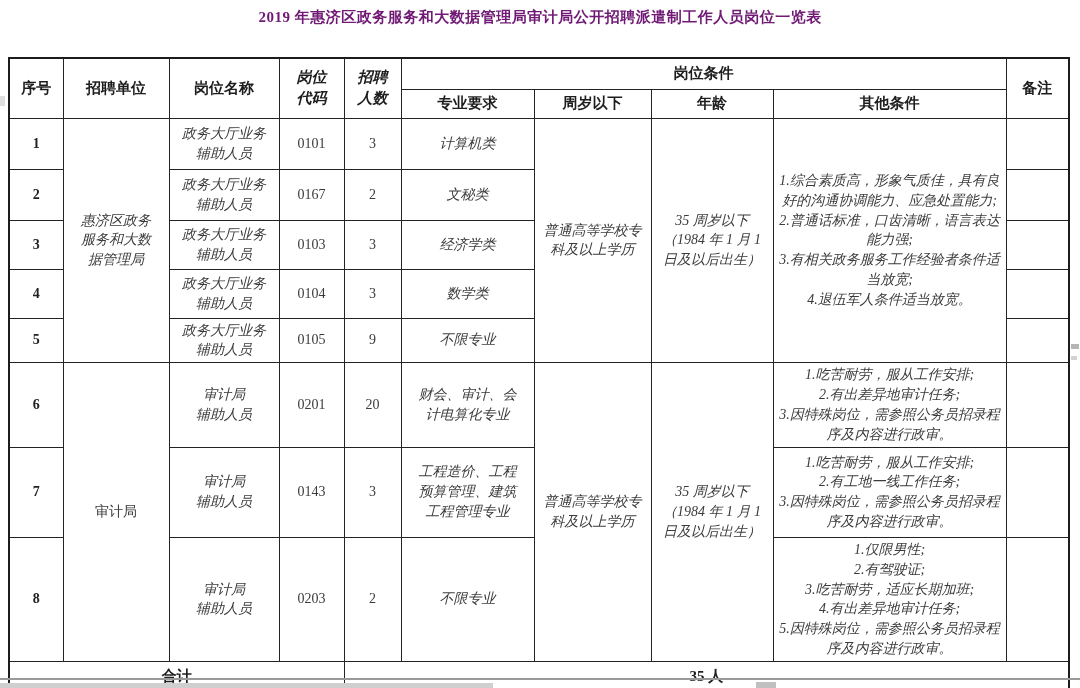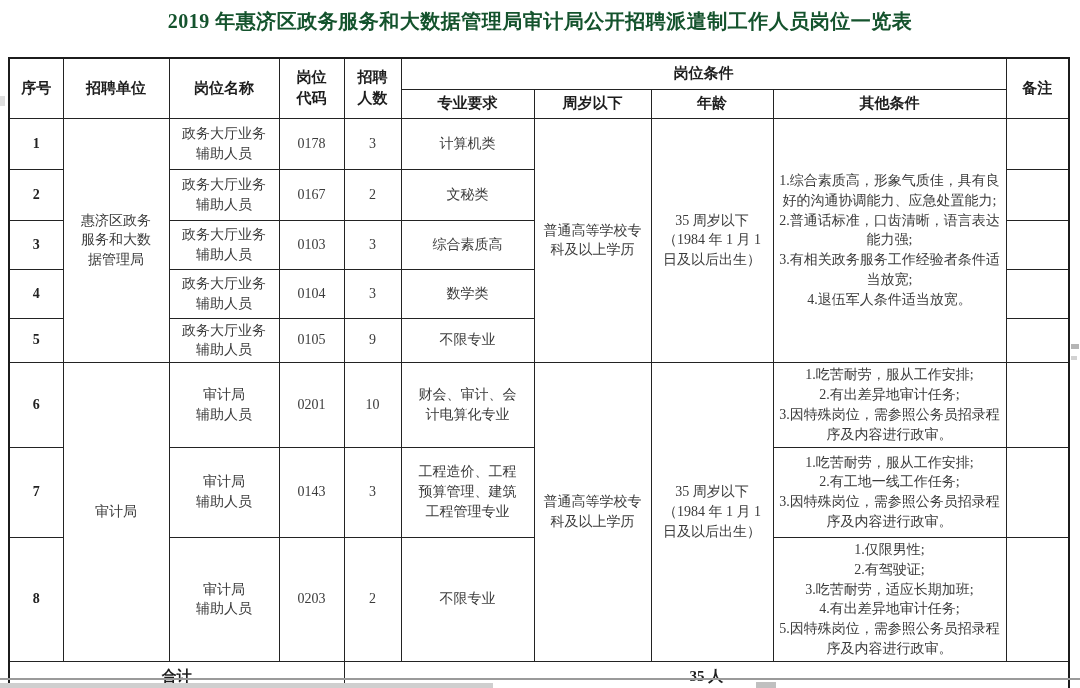--- a/index.html
+++ b/index.html
@@ -8,23 +8,23 @@
     width: 1080px; height: 688px;
     position: relative;
     font-family: "Liberation Serif", "DejaVu Serif", serif;
     color: #3b3b3b;
     overflow: hidden;
   }
   .page-title {
     position: absolute;
     top: 8px; left: 0; width: 1080px;
     text-align: center;
-    font-size: 20px;
+    font-size: 15px;
     font-weight: bold;
-    color: #14532d;
+    color: #701a75;
     letter-spacing: 0.5px;
   }
   table.positions {
     position: absolute;
     top: 57px; left: 8px;
     width: 1060px;
     border-collapse: collapse;
     table-layout: fixed;
   }
   table.positions td, table.positions th {
@@ -35,21 +35,21 @@
     line-height: 1.42;
     padding: 2px 4px;
     overflow: hidden;
   }
   table.positions { border: 2px solid #1c1c1c; }
   table.positions th {
     font-size: 15px;
     font-weight: bold;
     color: #1d1d1d;
   }
-  .pre { white-space: pre-line; }
+  .pre { white-space: pre-line; font-style: italic; }
   td.left-text {
     text-align: left;
     padding: 3px 6px 3px 9px;
     line-height: 1.48;
   }
   td.num { font-weight: bold; color: #222; }
   tr.sum-row td { font-weight: bold; font-size: 15px; color: #1d1d1d; }
   
   .artifact { position: absolute; background: #c3c3c3; }
   .bottom-line { position: absolute; left: 0; top: 678px; width: 1080px; height: 2px; background: #9a9a9a; }
@@ -97,21 +97,21 @@
     <th>其他条件</th>
   </tr>
 
   <tr style="height:51px">
     <td class="num">1</td>
     <td rowspan="5" class="pre">惠济区政务
 服务和大数
 据管理局</td>
     <td class="pre">政务大厅业务
 辅助人员</td>
-    <td>0178</td>
+    <td>0101</td>
     <td>3</td>
     <td class="pre">计算机类</td>
     <td rowspan="5" class="pre">普通高等学校专
 科及以上学历</td>
     <td rowspan="5" class="pre">35 周岁以下
 （1984 年 1 月 1
 日及以后出生）</td>
     <td rowspan="5" class="pre left-text">1.综合素质高，形象气质佳，具有良好的沟通协调能力、应急处置能力;
 2.普通话标准，口齿清晰，语言表达能力强;
 3.有相关政务服务工作经验者条件适当放宽;
@@ -128,21 +128,21 @@
     <td class="pre">文秘类</td>
     <td></td>
   </tr>
 
   <tr style="height:49px">
     <td class="num">3</td>
     <td class="pre">政务大厅业务
 辅助人员</td>
     <td>0103</td>
     <td>3</td>
-    <td class="pre">综合素质高</td>
+    <td class="pre">经济学类</td>
     <td></td>
   </tr>
 
   <tr style="height:49px">
     <td class="num">4</td>
     <td class="pre">政务大厅业务
 辅助人员</td>
     <td>0104</td>
     <td>3</td>
     <td class="pre">数学类</td>
@@ -158,21 +158,21 @@
     <td class="pre">不限专业</td>
     <td></td>
   </tr>
 
   <tr style="height:82px">
     <td class="num">6</td>
     <td rowspan="3">审计局</td>
     <td class="pre">审计局
 辅助人员</td>
     <td>0201</td>
-    <td>10</td>
+    <td>20</td>
     <td class="pre">财会、审计、会
 计电算化专业</td>
     <td rowspan="3" class="pre">普通高等学校专
 科及以上学历</td>
     <td rowspan="3" class="pre">35 周岁以下
 （1984 年 1 月 1
 日及以后出生）</td>
     <td class="pre left-text">1.吃苦耐劳，服从工作安排;
 2.有出差异地审计任务;
 3.因特殊岗位，需参照公务员招录程序及内容进行政审。</td>

